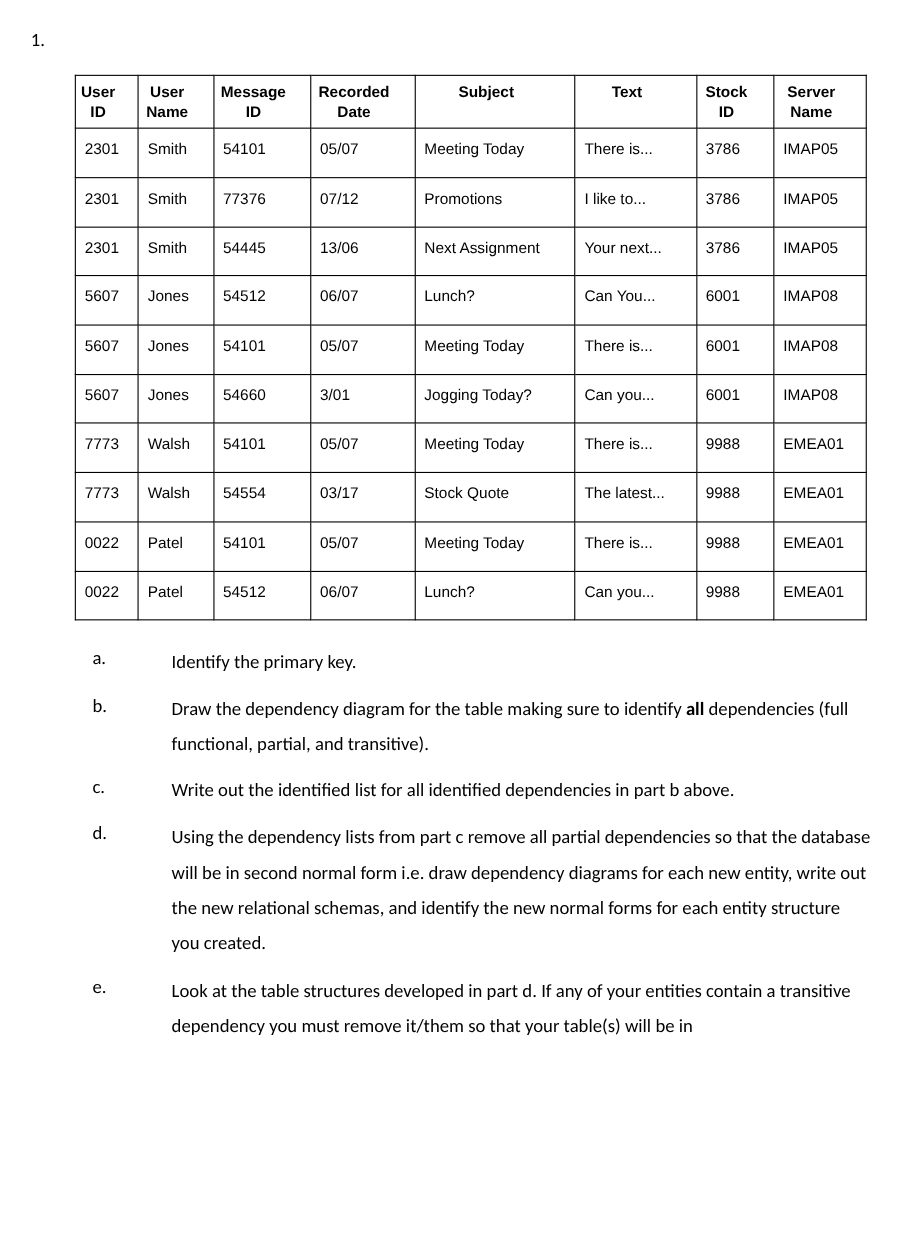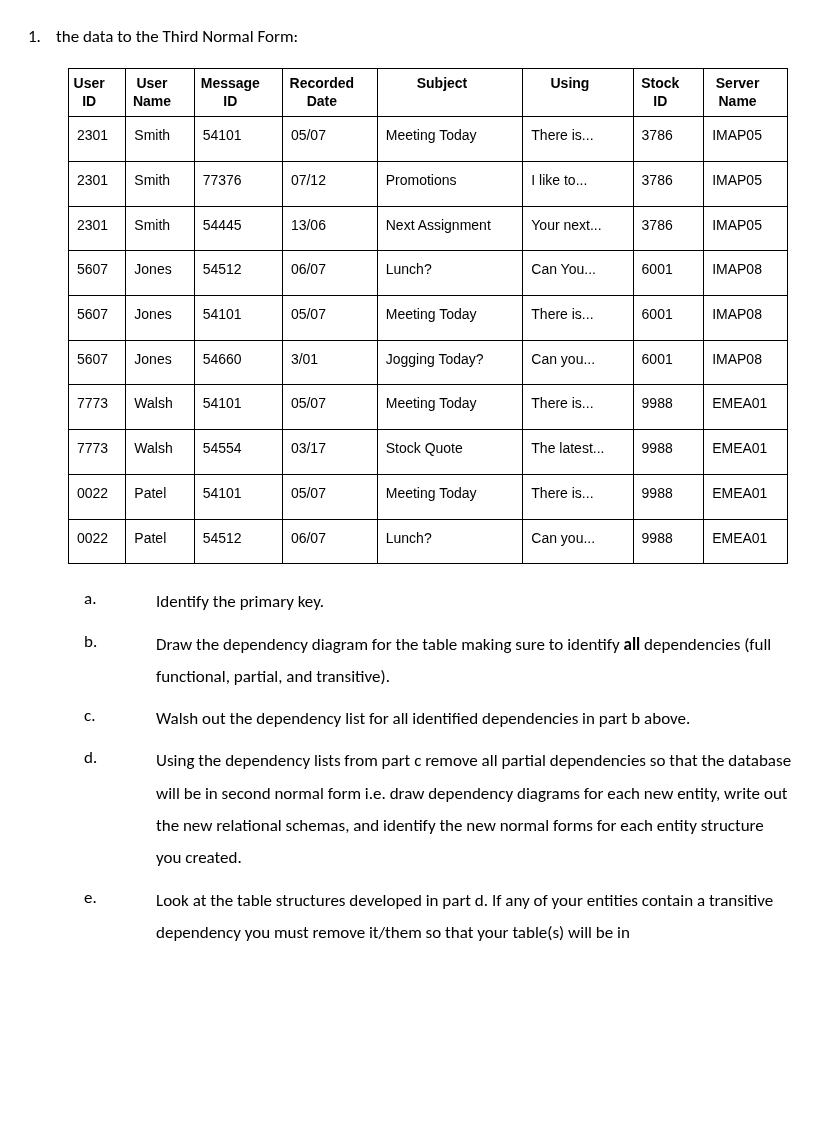--- a/index.html
+++ b/index.html
@@ -76,21 +76,20 @@
     margin-left: 42px;
   }
   .bold { font-weight: bold; }
 </style>
 </head>
 <body>
 
 <div class="question">
   <div class="q-number">1.</div>
   <div class="q-body">
-    <div>the data to the Third Normal Form:</div>
   </div>
 </div>
 
 <div class="table-wrap">
 <table>
   <colgroup>
     <col class="c-uid">
         <col class="c-uname">
         <col class="c-mid">
         <col class="c-date">
@@ -99,21 +98,21 @@
         <col class="c-sid">
         <col class="c-sname">
   </colgroup>
   <thead>
     <tr>
       <th>User ID</th>
       <th>User Name</th>
       <th>Message ID</th>
       <th>Recorded Date</th>
       <th>Subject</th>
-      <th>Using</th>
+      <th>Text</th>
       <th>Stock ID</th>
       <th>Server Name</th>
     </tr>
   </thead>
   <tbody id="tbody">
         <tr>
           <td>2301</td>
           <td>Smith</td>
           <td>54101</td>
           <td>05/07</td>
@@ -225,21 +224,21 @@
 
   <div class="sub-item">
     <div class="sub-letter">b.</div>
     <div class="sub-text">
       <span>Draw the dependency diagram for the table making sure to identify </span><span class="bold">all</span><span> dependencies (full functional, partial, and transitive).</span>
     </div>
   </div>
 
   <div class="sub-item">
     <div class="sub-letter">c.</div>
-    <div class="sub-text">Walsh out the dependency list for all identified dependencies in part b above.</div>
+    <div class="sub-text">Write out the identified list for all identified dependencies in part b above.</div>
   </div>
 
   <div class="sub-item">
     <div class="sub-letter">d.</div>
     <div class="sub-text">Using the dependency lists from part c remove all partial dependencies so that the database will be in second normal form i.e. draw dependency diagrams for each new entity, write out the new relational schemas, and identify the new normal forms for each entity structure you created.</div>
   </div>
 
   <div class="sub-item">
     <div class="sub-letter">e.</div>
     <div class="sub-text">Look at the table structures developed in part d.  If any of your entities contain a transitive dependency you must remove it/them so that your table(s) will be in</div>

